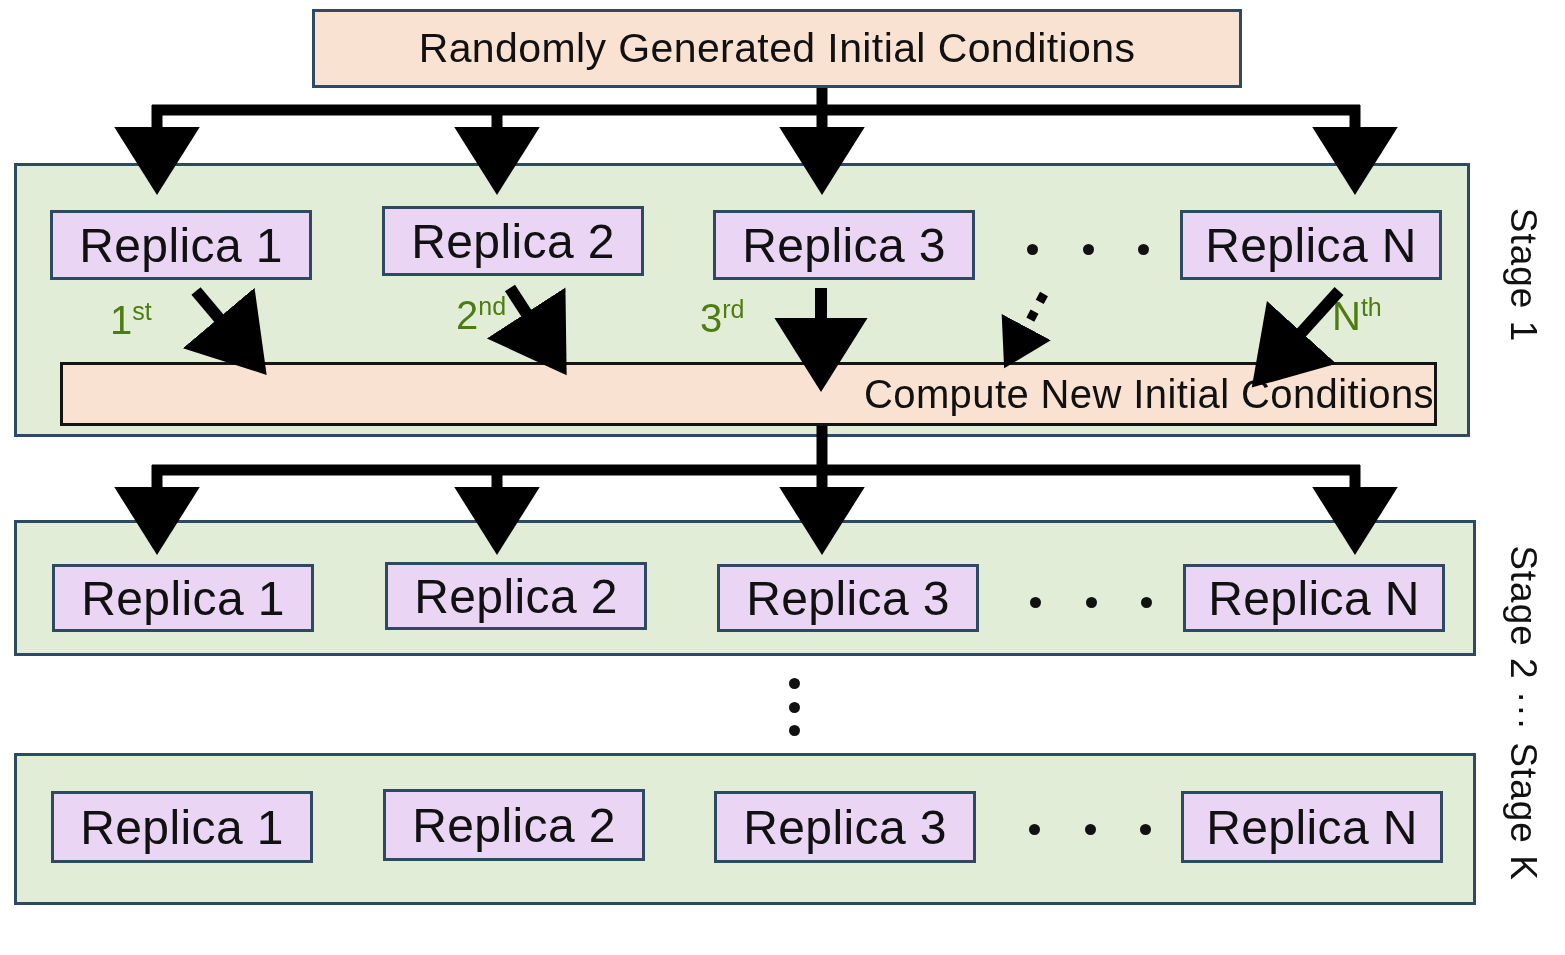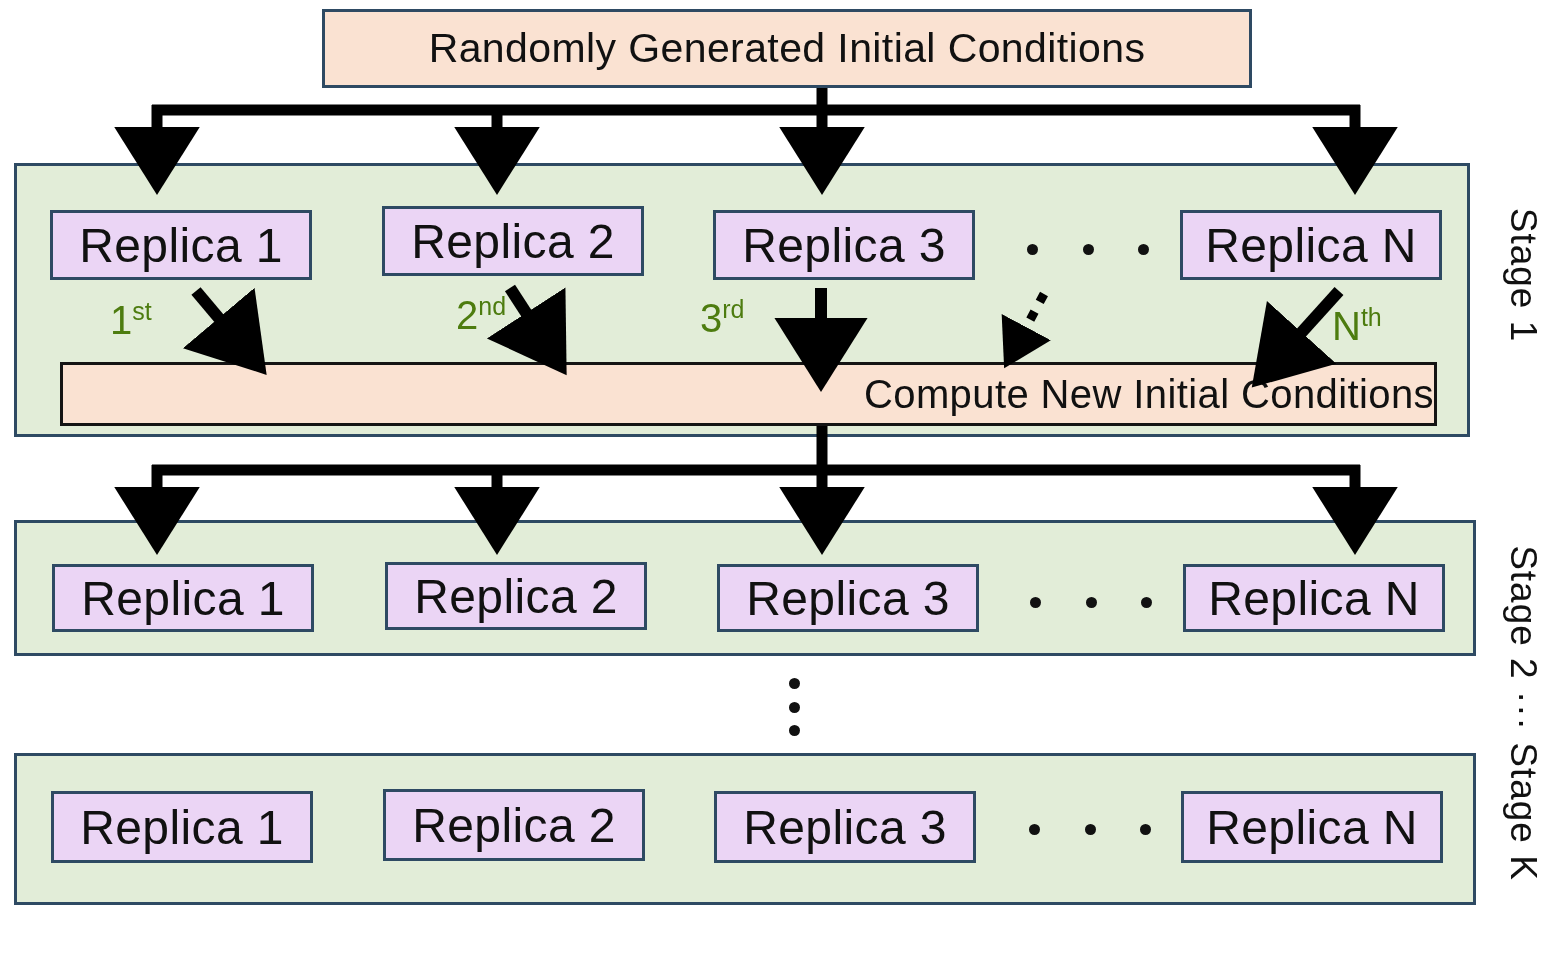--- a/index.html
+++ b/index.html
@@ -102,21 +102,21 @@
     left:0;top:0;
     width:1565px;height:955px;
     pointer-events:none;
   }
 </style>
 </head>
 <body>
 
 <div id="canvas">
 
-  <div class="abs box peach-box title-text" style="left:312px;top:9px;width:930px;height:79px;margin-left:10px;">
+  <div class="abs box peach-box title-text" style="left:312px;top:9px;width:930px;height:79px;">
     <span>Randomly Generated Initial Conditions</span>
   </div>
 
   <div class="abs green-panel" style="left:14px;top:163px;width:1456px;height:274px;"></div>
 
   <div class="abs box purple-box replica-text" style="left:50px;top:210px;width:262px;height:70px;">
     <span>Replica 1</span>
   </div>
   <div class="abs box purple-box replica-text" style="left:382px;top:206px;width:262px;height:70px;">
     <span>Replica 2</span>
@@ -136,21 +136,21 @@
 
   <div class="abs ordinal" style="left:110px;top:300px;">
     <span>1</span><sup>st</sup>
   </div>
   <div class="abs ordinal" style="left:456px;top:295px;">
     <span>2</span><sup>nd</sup>
   </div>
   <div class="abs ordinal" style="left:700px;top:298px;">
     <span>3</span><sup>rd</sup>
   </div>
-  <div class="abs ordinal" style="left:1332px;top:306px;">
+  <div class="abs ordinal" style="left:1332px;top:296px;">
     <span>N</span><sup>th</sup>
   </div>
 
   <div class="abs box peach-box-dark compute-text" style="left:60px;top:362px;width:1377px;height:64px;">
     <span>Compute New Initial Conditions</span>
   </div>
 
   <div class="abs stage-label rot-cw" style="left:1433px;top:255px;width:180px;height:40px;">
     <span>Stage 1</span>
   </div>

